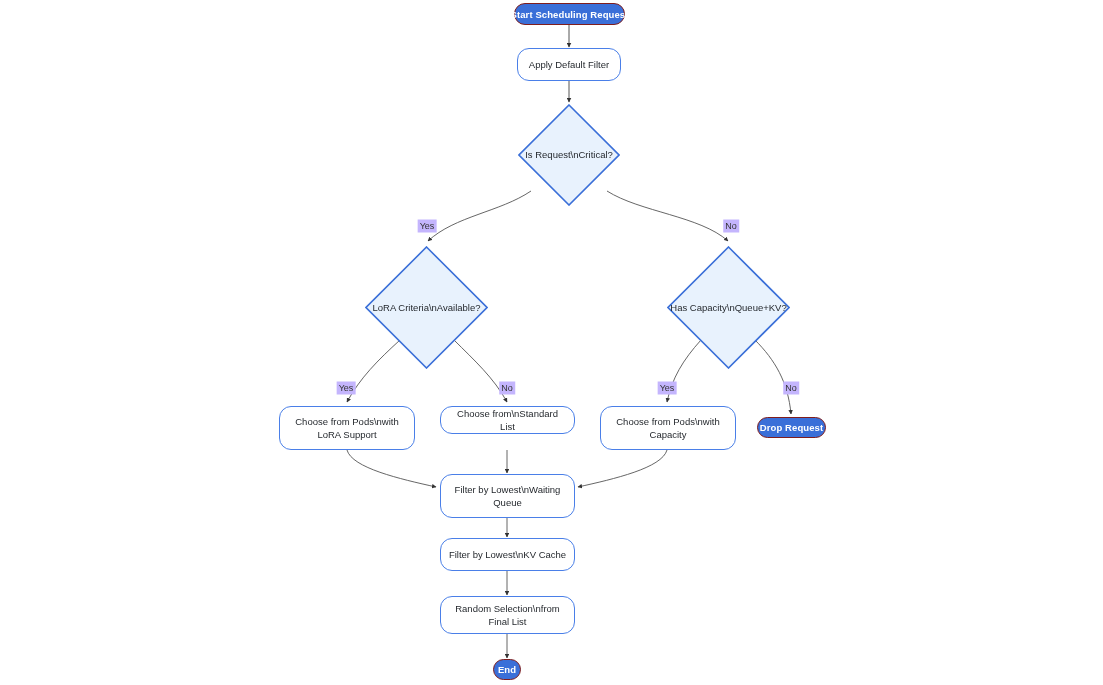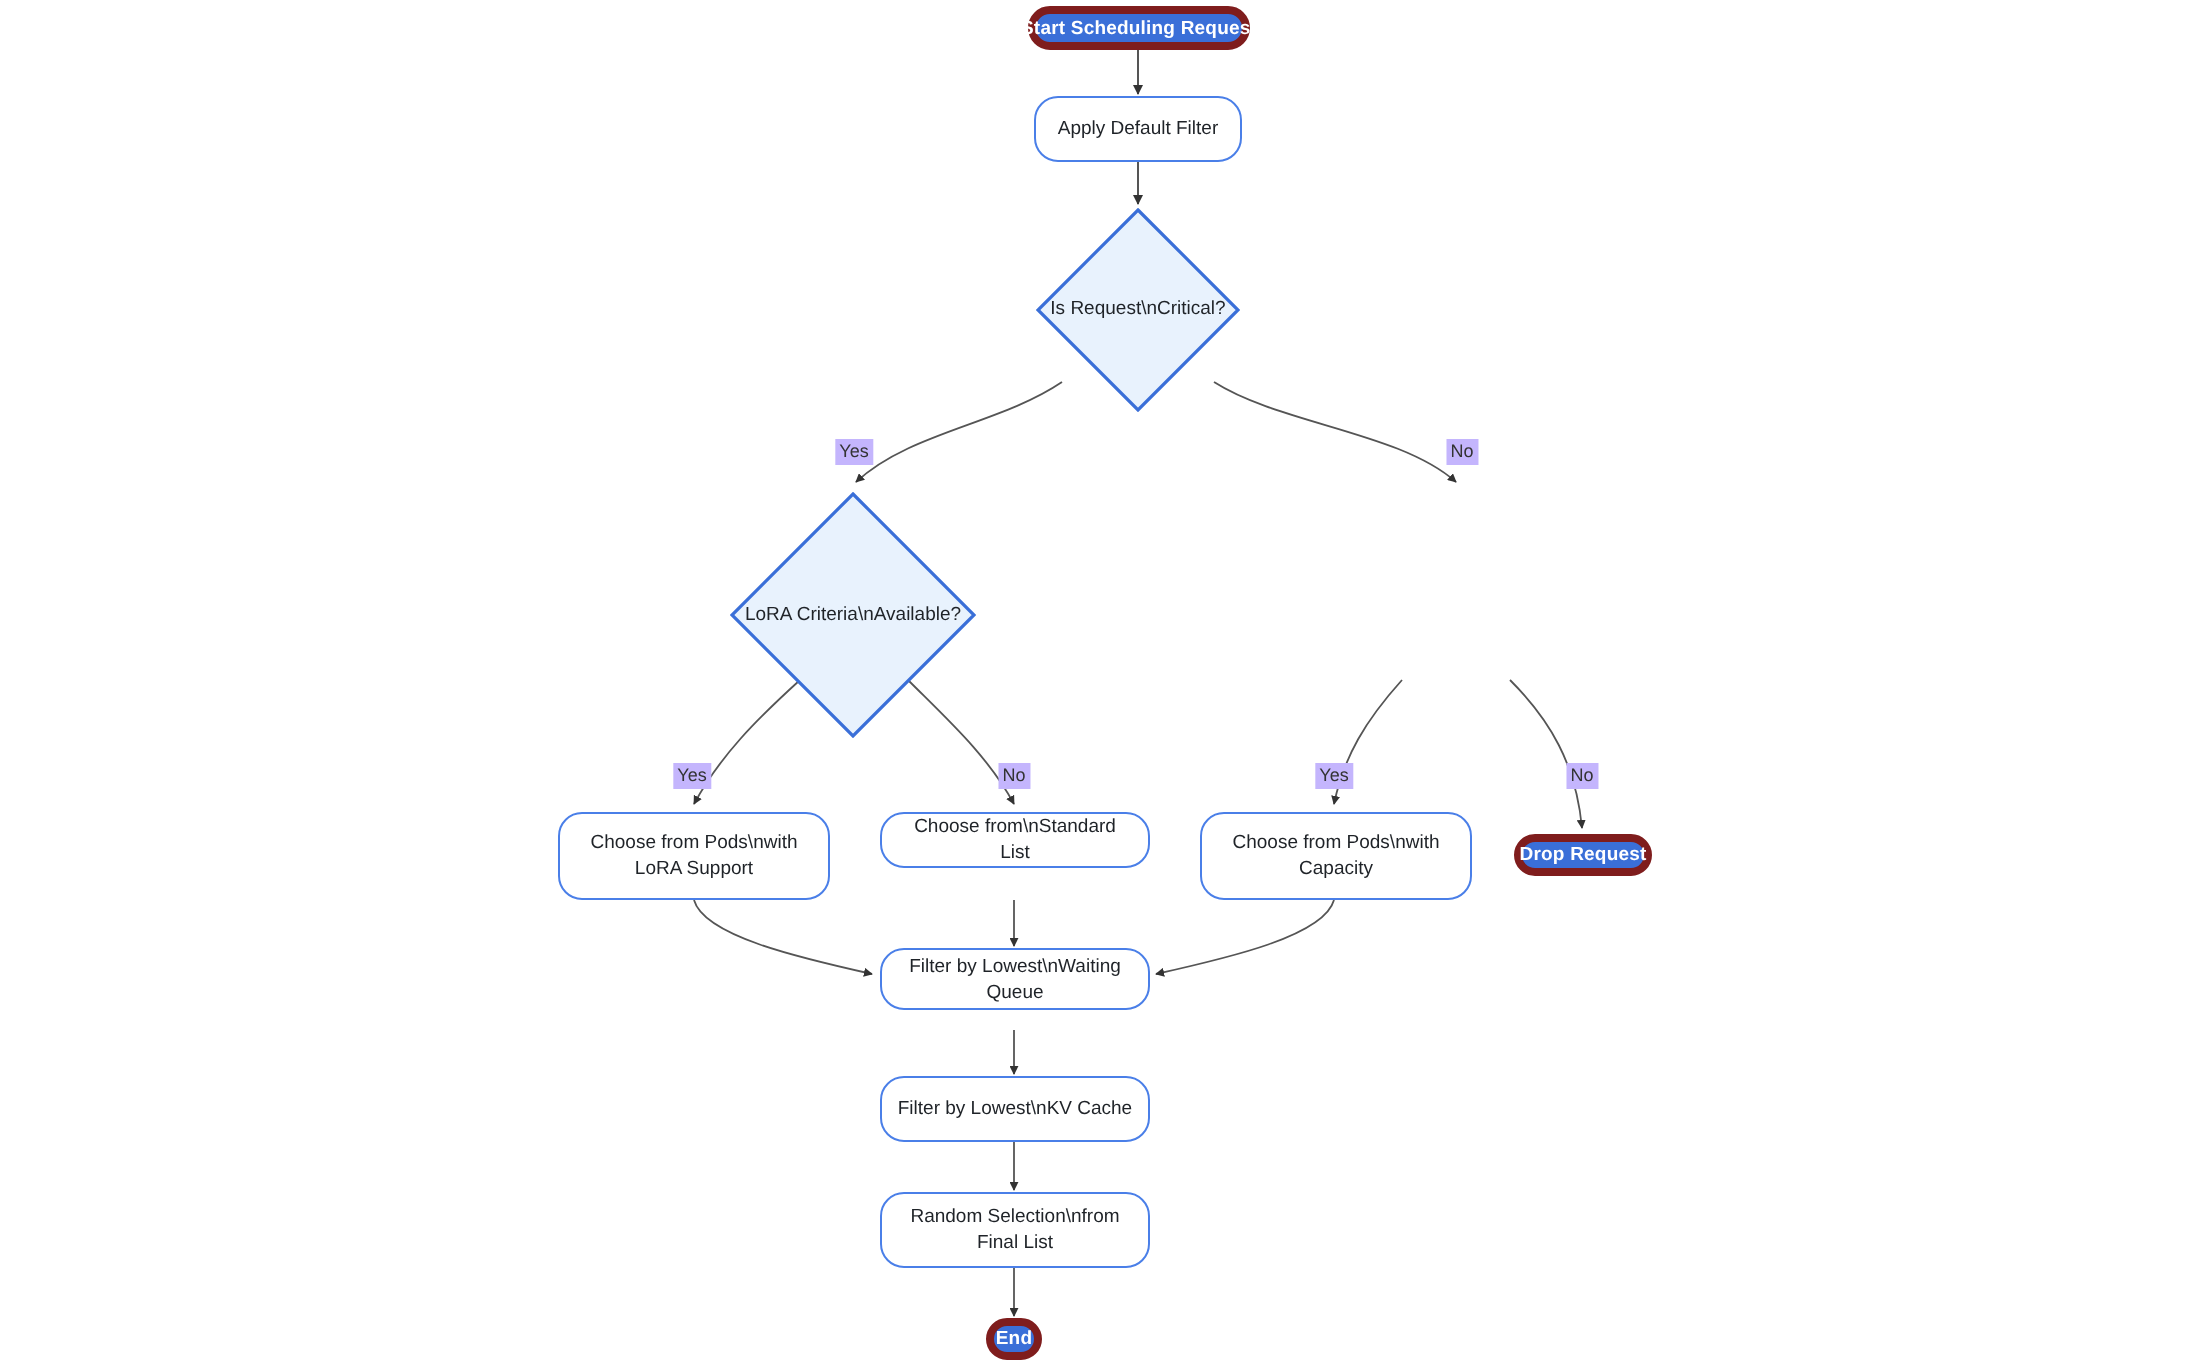--- a/index.html
+++ b/index.html
@@ -35,21 +35,21 @@
     box-sizing: border-box;
     display: flex;
     align-items: center;
     justify-content: center;
     text-align: center;
   }
 
   
   .node-terminal {
     background: #3a6fd8;
-    border: 4px solid #7f1d1d;
+    border: 1px solid #7f1d1d;
     border-radius: 999px;
     color: #ffffff;
     font-size: 9.5px;
     font-weight: bold;
     letter-spacing: 0.1px;
     white-space: nowrap;
     padding: 0 10px;
   }
 
   
@@ -152,41 +152,47 @@
     <span class="dia-label">LoRA Criteria\nAvailable?</span>
   </div>
 
   <div class="node node-decision" style="left:518px; top:104px; width:102px; height:102px;">
     <svg class="diamond-shape" viewBox="0 0 102 102" preserveAspectRatio="none">
       <polygon points="51,1 101,51 51,101 1,51" fill="#e8f2fd" stroke="#3a6fd8" stroke-width="1.6"></polygon>
     </svg>
     <span class="dia-label">Is Request\nCritical?</span>
   </div>
 
+  <div class="node node-decision" style="left:667px; top:246px; width:123px; height:123px;">
+    <svg class="diamond-shape" viewBox="0 0 123 123" preserveAspectRatio="none">
+      <polygon points="61.5,1 122,61.5 61.5,122 1,61.5" fill="#e8f2fd" stroke="#3a6fd8" stroke-width="1.6"></polygon>
+    </svg>
+    <span class="dia-label">Has Capacity\nQueue+KV?</span>
+  </div>
 
   <div class="node node-process" style="left:279px; top:406px; width:136px; height:44px; flex-direction:column;">
     <span class="lbl">Choose from Pods\nwith</span>
     <span class="lbl">LoRA Support</span>
   </div>
 
   <div class="node node-process" style="left:440px; top:406px; width:135px; height:28px; flex-direction:column;">
     <span class="lbl">Choose from\nStandard</span>
     <span class="lbl">List</span>
   </div>
 
   <div class="node node-process" style="left:600px; top:406px; width:136px; height:44px; flex-direction:column;">
     <span class="lbl">Choose from Pods\nwith</span>
     <span class="lbl">Capacity</span>
   </div>
 
   <div class="node node-terminal" style="left:757px; top:417px; width:69px; height:21px;">
     <span>Drop Request</span>
   </div>
 
-  <div class="node node-process" style="left:440px; top:474px; width:135px; height:31px; flex-direction:column;">
+  <div class="node node-process" style="left:440px; top:474px; width:135px; height:44px; flex-direction:column;">
     <span class="lbl">Filter by Lowest\nWaiting</span>
     <span class="lbl">Queue</span>
   </div>
 
   <div class="node node-process" style="left:440px; top:538px; width:135px; height:33px;">
     <span class="lbl">Filter by Lowest\nKV Cache</span>
   </div>
 
   <div class="node node-process" style="left:440px; top:596px; width:135px; height:38px; flex-direction:column;">
     <span class="lbl">Random Selection\nfrom</span>

